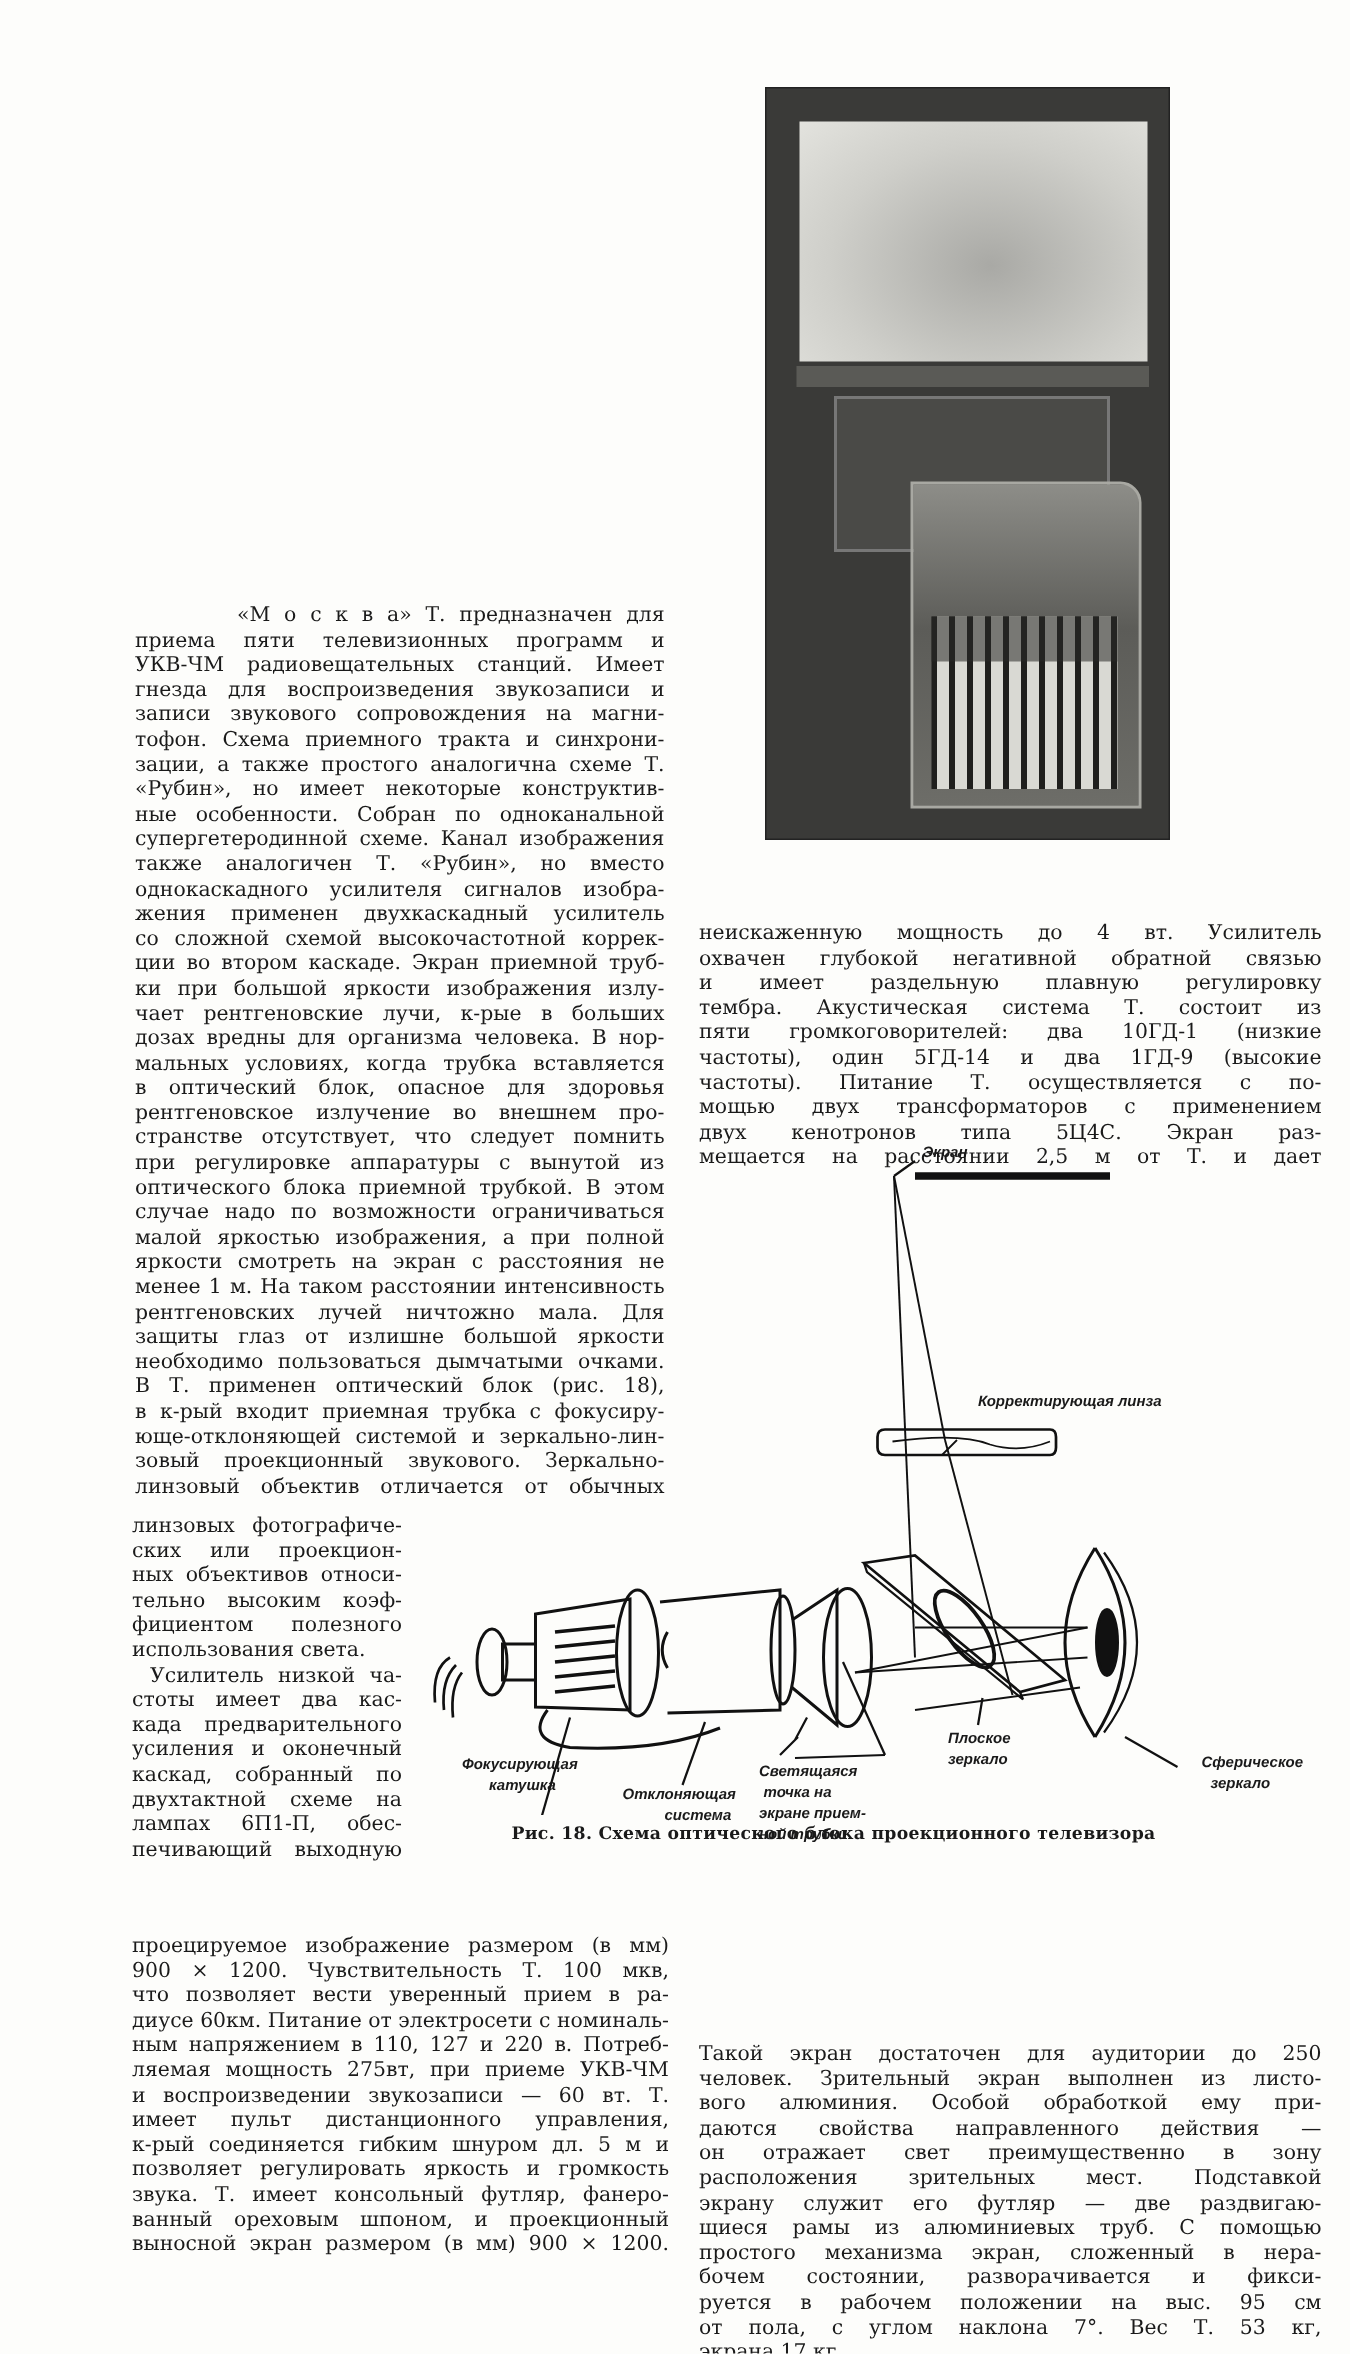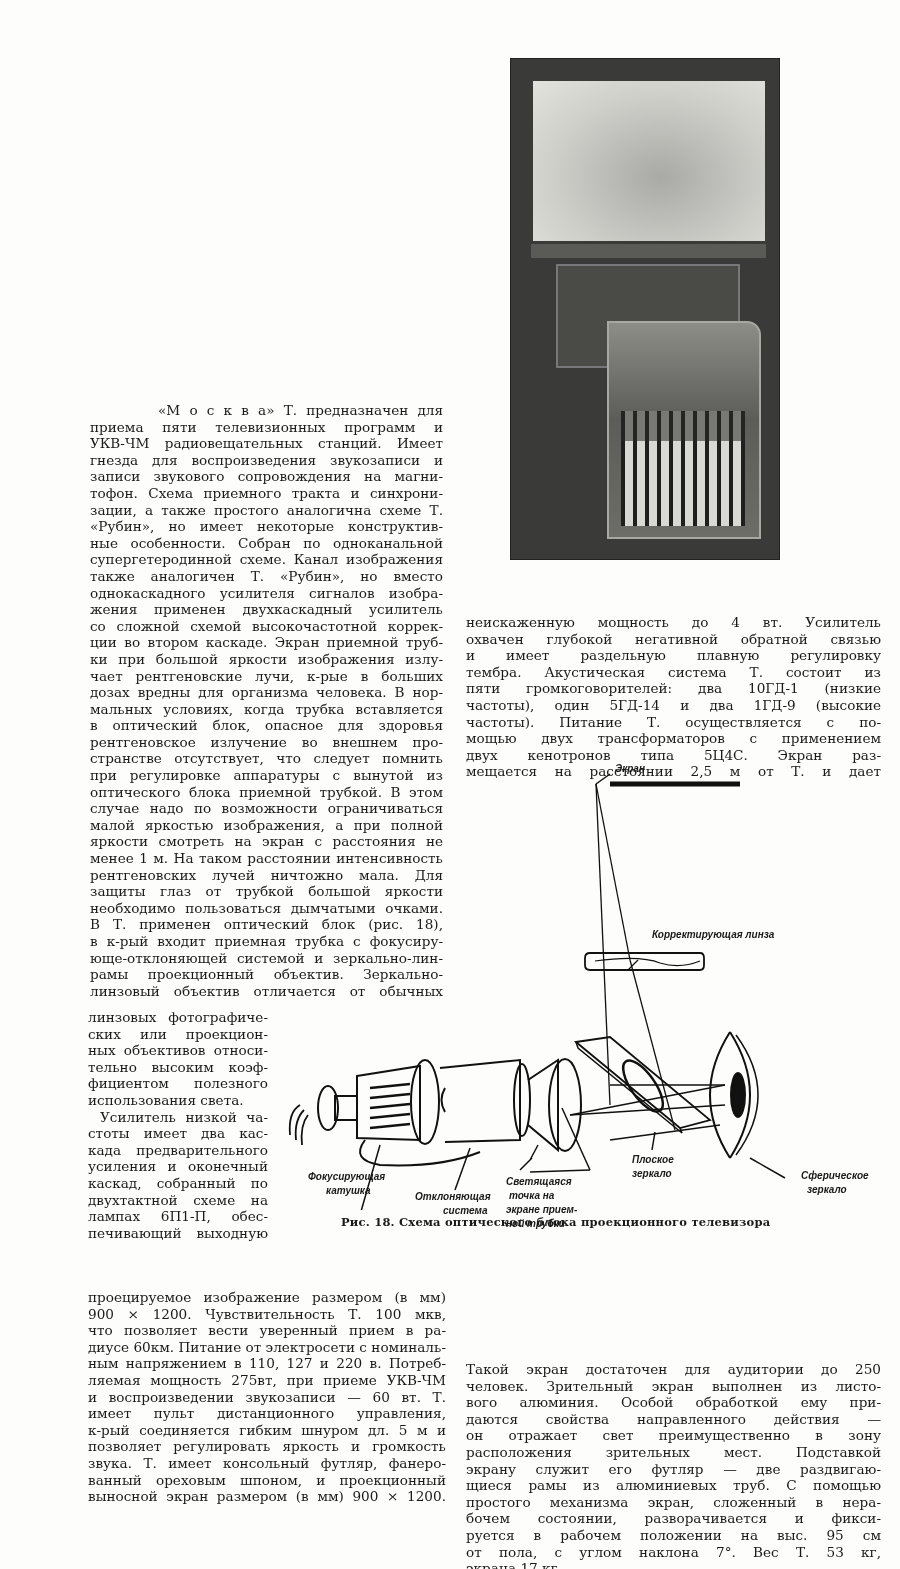--- a/index.html
+++ b/index.html
@@ -65,26 +65,26 @@
   <span class="line">в оптический блок, опасное для здоровья</span>
   <span class="line">рентгеновское излучение во внешнем про-</span>
   <span class="line">странстве отсутствует, что следует помнить</span>
   <span class="line">при регулировке аппаратуры с вынутой из</span>
   <span class="line">оптического блока приемной трубкой. В этом</span>
   <span class="line">случае надо по возможности ограничиваться</span>
   <span class="line">малой яркостью изображения, а при полной</span>
   <span class="line">яркости смотреть на экран с расстояния не</span>
   <span class="line">менее 1 м. На таком расстоянии интенсивность</span>
   <span class="line">рентгеновских лучей ничтожно мала. Для</span>
-  <span class="line">защиты глаз от трубкой большой яркости</span>
+  <span class="line">защиты глаз от излишне большой яркости</span>
   <span class="line">необходимо пользоваться дымчатыми очками.</span>
   <span class="line">В Т. применен оптический блок (рис. 18),</span>
   <span class="line">в к-рый входит приемная трубка с фокусиру-</span>
   <span class="line">юще-отклоняющей системой и зеркально-лин-</span>
-  <span class="line">рамы проекционный объектив. Зеркально-</span>
+  <span class="line">зовый проекционный звукового. Зеркально-</span>
   <span class="line">линзовый объектив отличается от обычных</span>
 </div>
 
 <div class="col" id="left-narrow">
   <span class="line">линзовых фотографиче-</span>
   <span class="line">ских или проекцион-</span>
   <span class="line">ных объективов относи-</span>
   <span class="line">тельно высоким коэф-</span>
   <span class="line">фициентом полезного</span>
   <span class="line last">использования света.</span>

